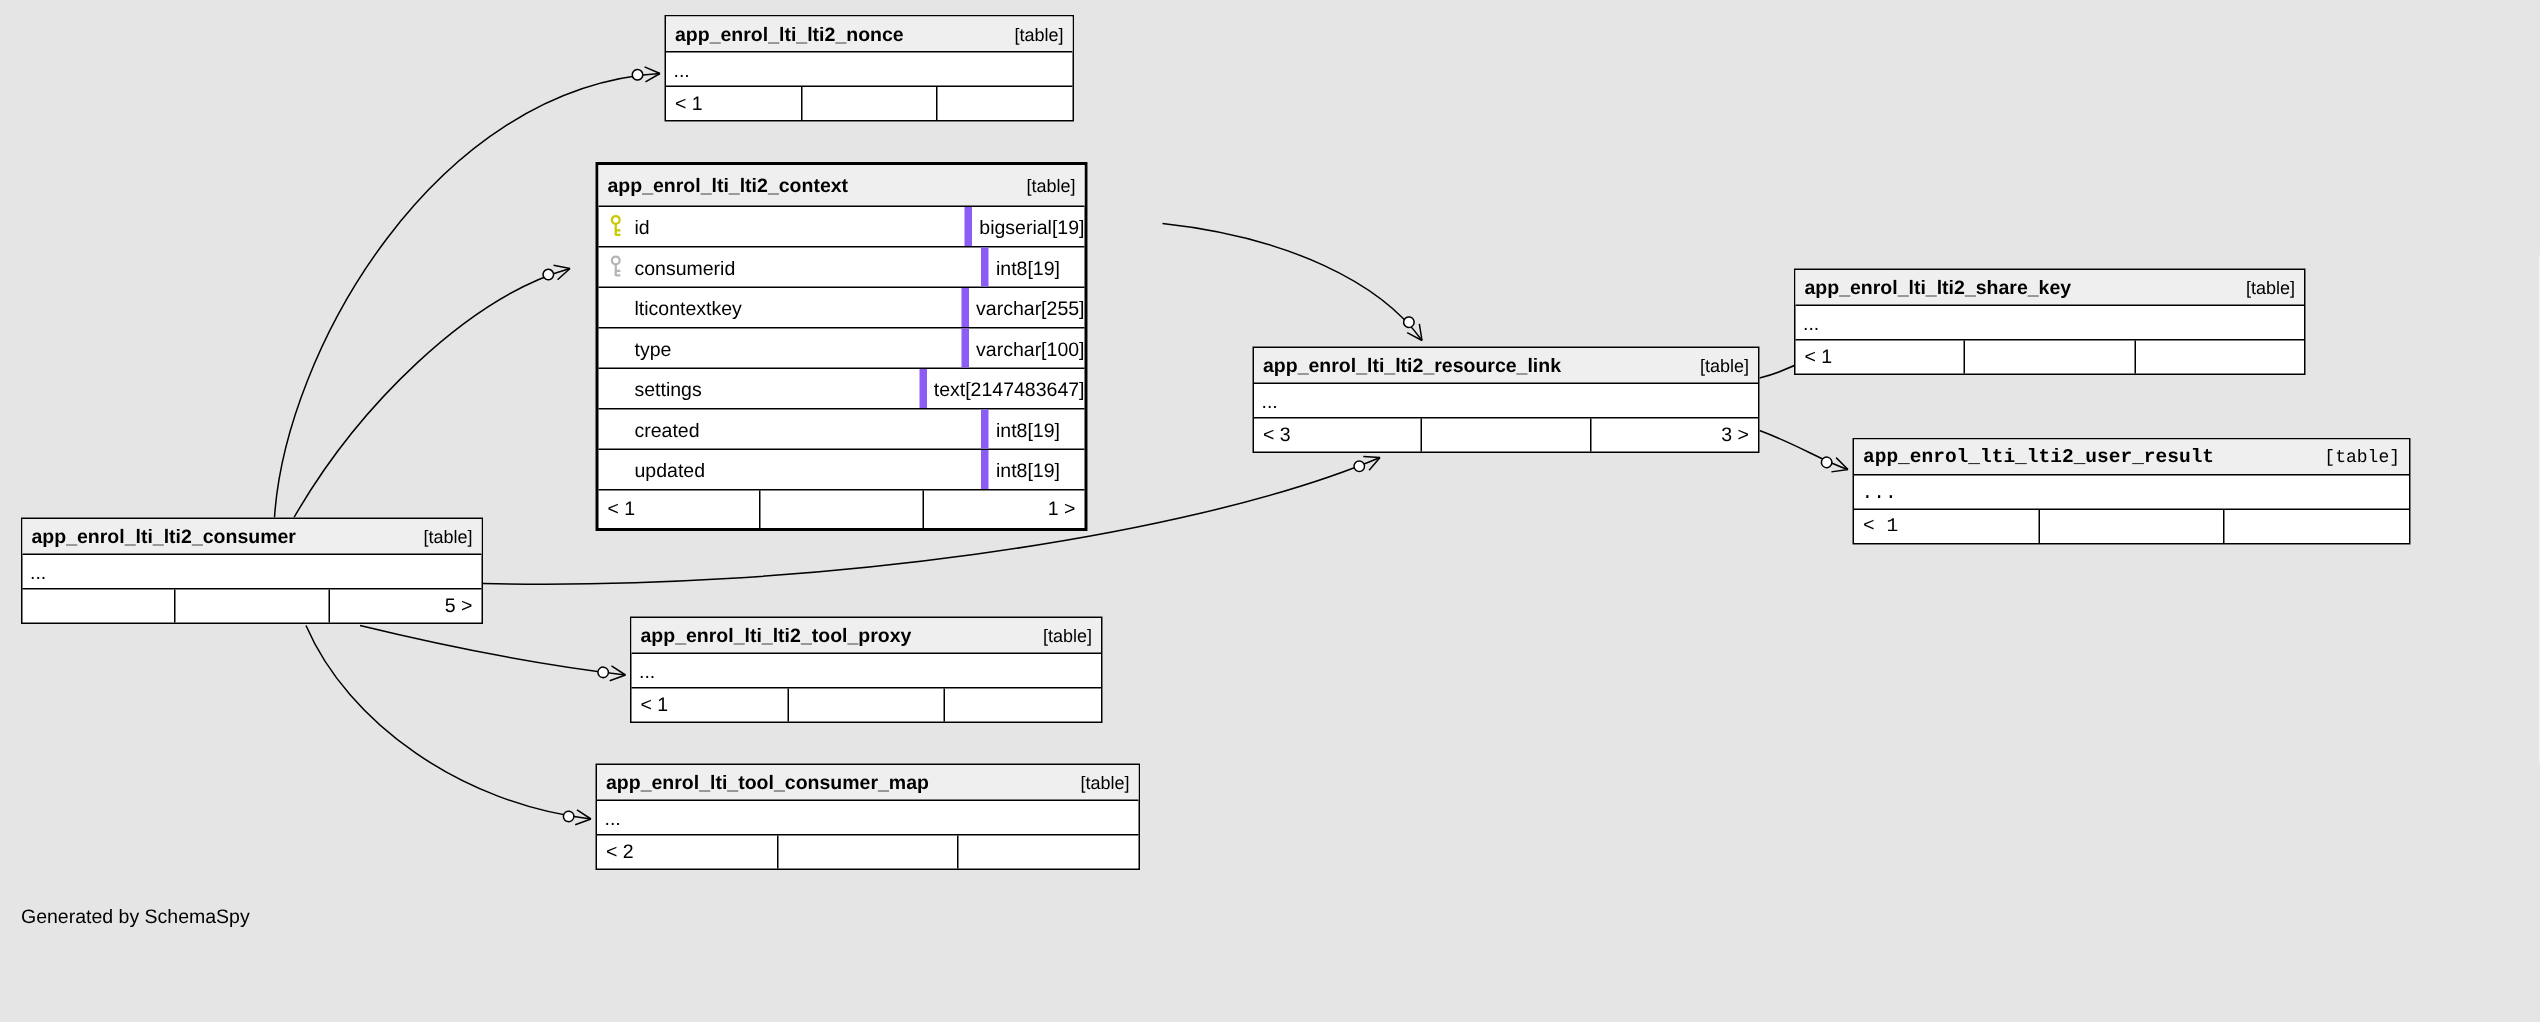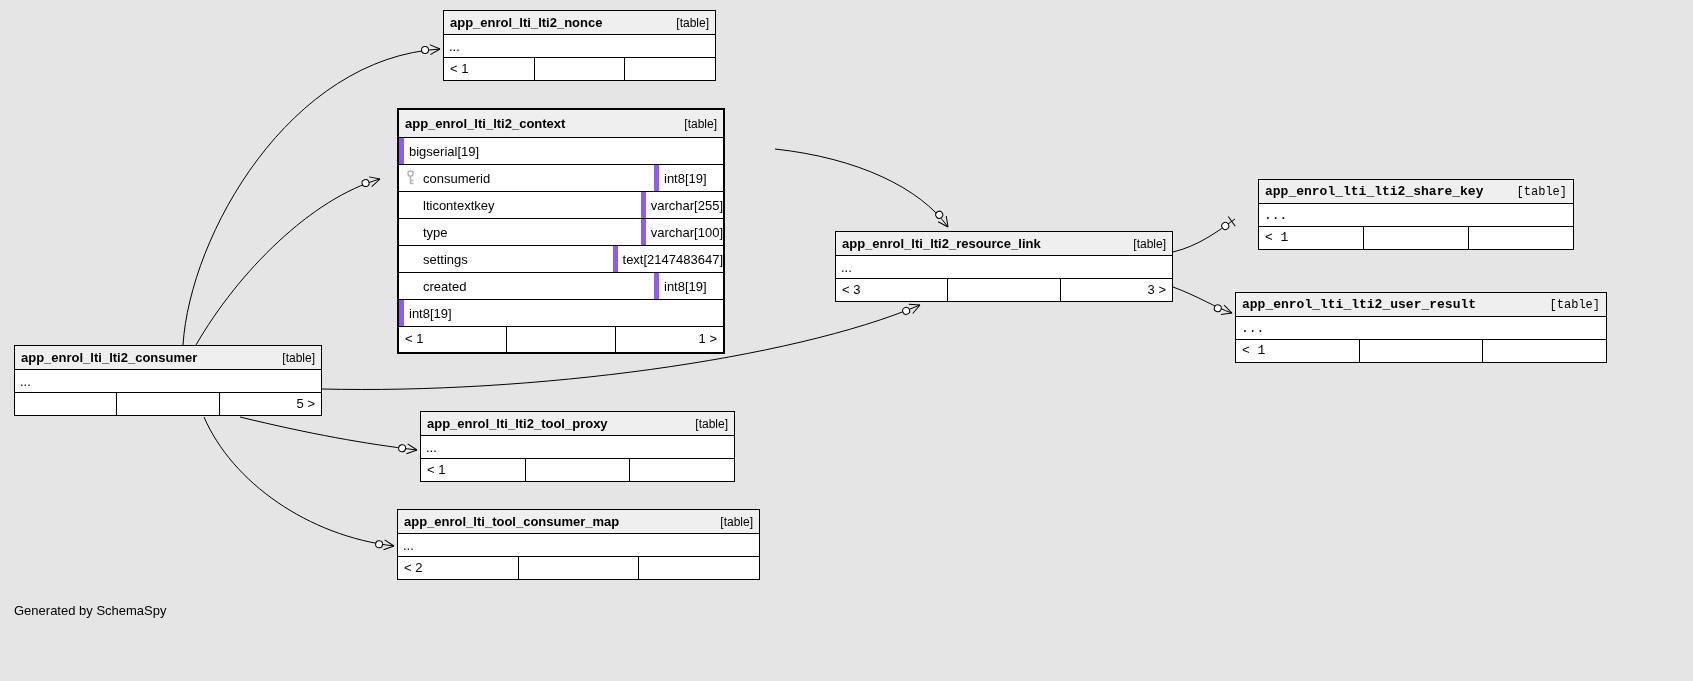--- a/index.html
+++ b/index.html
@@ -73,20 +73,29 @@
     </div>
   </div>
 
   <div class="tbl focus" style="left:397px; top:108px; width:328px;">
     <div class="hdr">
       <span class="tname">app_enrol_lti_lti2_context</span>
       <span class="ttag">[table]</span>
     </div>
 
     <div class="colrow">
+      <div class="nm">
+        <span class="keyslot">
+          <svg width="9" height="16" viewBox="0 0 9 16">
+            <circle cx="4.5" cy="3.6" r="2.6" fill="none" stroke="#c9c900" stroke-width="1.5"></circle>
+            <path d="M4.5,6.2 L4.5,14 M4.5,10.5 L7.6,10.5 M4.5,13.6 L7.6,13.6" fill="none" stroke="#c9c900" stroke-width="1.5"></path>
+          </svg>
+        </span>
+        <span>id</span>
+      </div>
       <div class="ty">bigserial[19]</div>
     </div>
 
     <div class="colrow">
       <div class="nm">
         <span class="keyslot">
           <svg width="9" height="16" viewBox="0 0 9 16">
             <circle cx="4.5" cy="3.6" r="2.6" fill="none" stroke="#b5b5b5" stroke-width="1.5"></circle>
             <path d="M4.5,6.2 L4.5,14 M4.5,10.5 L7.6,10.5 M4.5,13.6 L7.6,13.6" fill="none" stroke="#b5b5b5" stroke-width="1.5"></path>
           </svg>
@@ -122,20 +131,24 @@
 
     <div class="colrow">
       <div class="nm">
         <span class="keyslot"></span>
         <span>created</span>
       </div>
       <div class="ty">int8[19]</div>
     </div>
 
     <div class="colrow">
+      <div class="nm">
+        <span class="keyslot"></span>
+        <span>updated</span>
+      </div>
       <div class="ty">int8[19]</div>
     </div>
 
     <div class="foot">
       <div class="fc">&lt; 1</div>
       <div class="fc"></div>
       <div class="fc">1 &gt;</div>
     </div>
   </div>
 
@@ -145,21 +158,21 @@
       <span class="ttag">[table]</span>
     </div>
     <div class="ellipsis">...</div>
     <div class="foot">
       <div class="fc">&lt; 3</div>
       <div class="fc"></div>
       <div class="fc">3 &gt;</div>
     </div>
   </div>
 
-  <div class="tbl" style="left:1258px; top:179px; width:316px;font-family:Liberation Mono, monospace;">
+  <div class="tbl" style="left:1196px; top:179px; width:341px;">
     <div class="hdr">
       <span class="tname">app_enrol_lti_lti2_share_key</span>
       <span class="ttag">[table]</span>
     </div>
     <div class="ellipsis">...</div>
     <div class="foot">
       <div class="fc">&lt; 1</div>
       <div class="fc"></div>
       <div class="fc"></div>
     </div>

